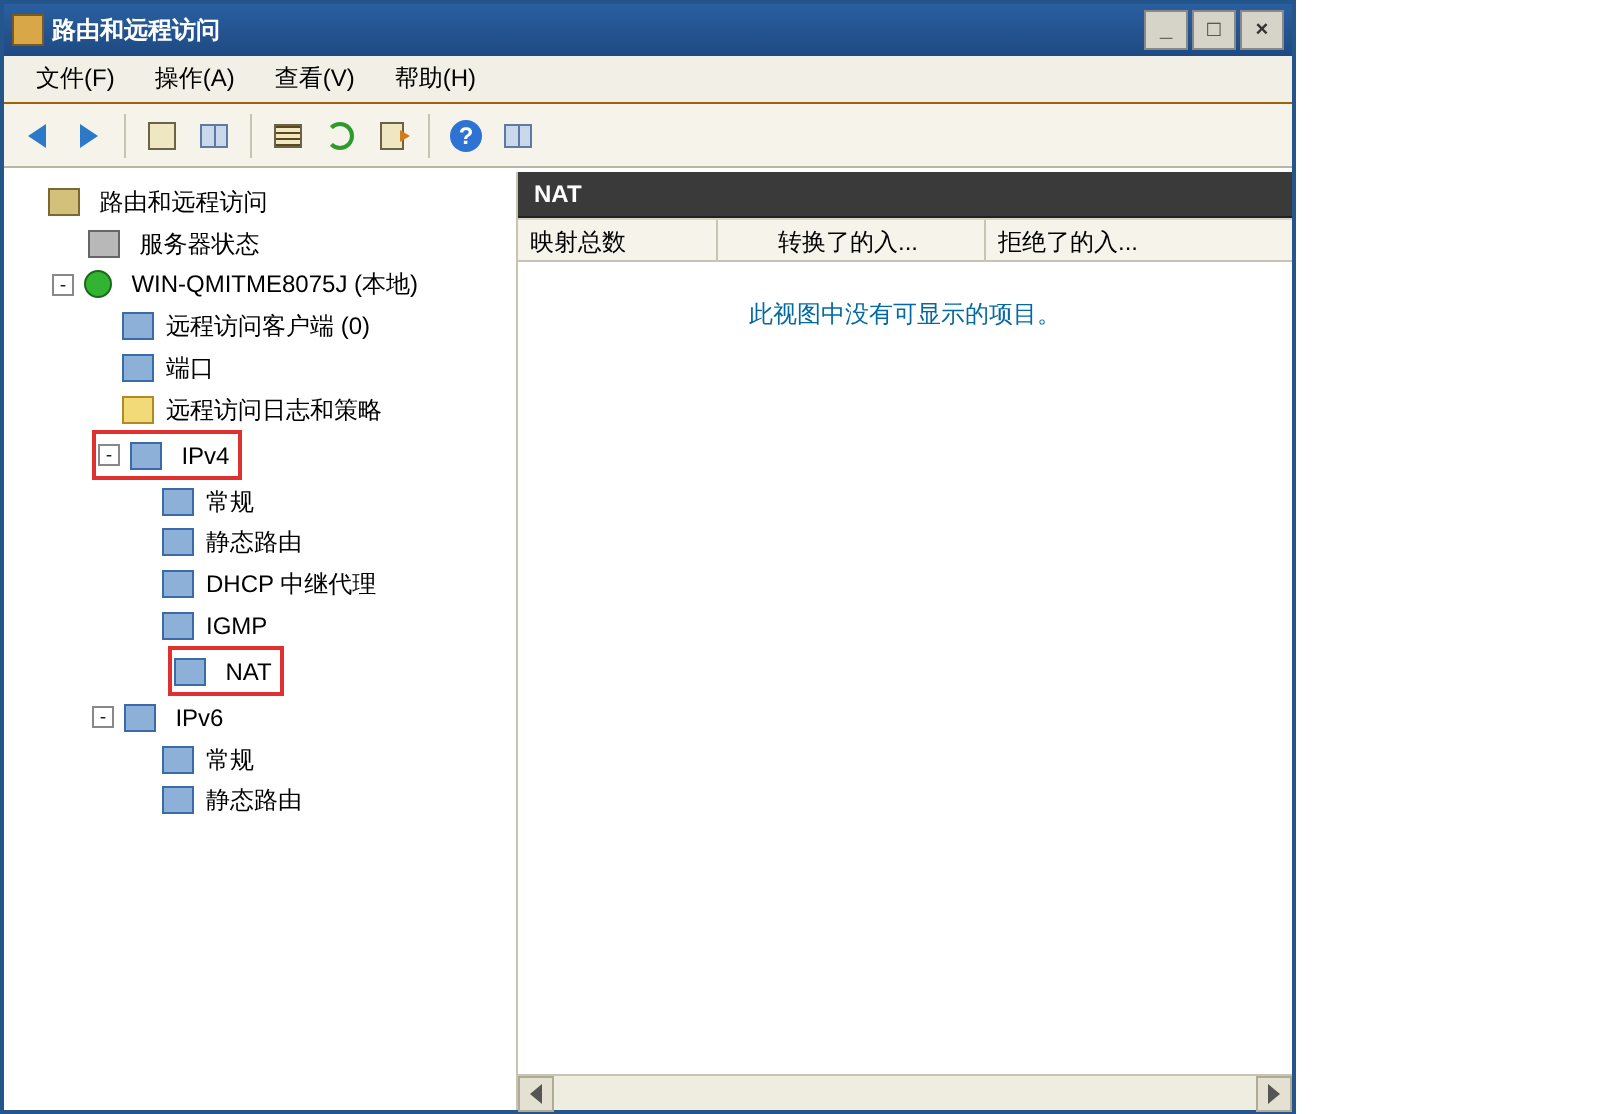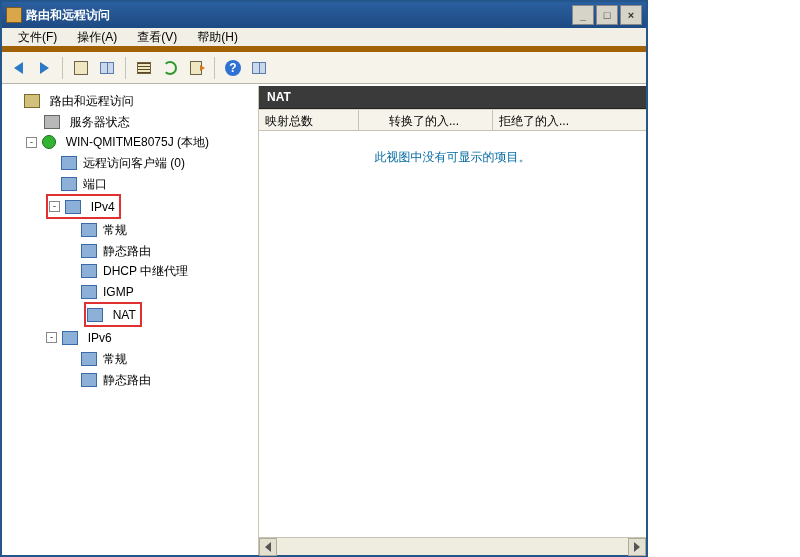--- a/index.html
+++ b/index.html
@@ -33,21 +33,21 @@
     background: #d6d3c8;
     border: 1px solid #888;
     display: inline-flex; align-items: center; justify-content: center;
     font-family: Tahoma, sans-serif;
     font-size: 11px; font-weight: bold; color: #333;
   }
   
   .menubar {
     height: 24px;
     background: #f2f0e6;
-    border-bottom: 6px solid #a16207;
+    border-bottom: 1px solid #a16207;
     display: flex; align-items: center;
     padding: 0 6px;
   }
   .menubar .menu-item {
     padding: 2px 10px;
     cursor: default;
   }
   
   .toolbar {
     height: 32px;
@@ -297,20 +297,21 @@
                 <span class="ticon server"></span>
                 <span class="tlabel">服务器状态</span>
               </li>
               <li>
                 <span class="expander">-</span>
                 <span class="ticon green"></span>
                 <span class="tlabel">WIN-QMITME8075J (本地)</span>
                 <ul>
                   <li><span class="no-exp"></span><span class="ticon iface"></span><span class="tlabel">远程访问客户端 (0)</span></li>
                   <li><span class="no-exp"></span><span class="ticon iface"></span><span class="tlabel">端口</span></li>
+                  <li><span class="no-exp"></span><span class="ticon folder"></span><span class="tlabel">远程访问日志和策略</span></li>
                   <li>
                     <span class="highlight-box">
                       <span class="expander">-</span>
                       <span class="ticon iface"></span>
                       <span class="tlabel">IPv4</span>
                     </span>
                     <ul>
                       <li><span class="no-exp"></span><span class="ticon iface"></span><span class="tlabel">常规</span></li>
                       <li><span class="no-exp"></span><span class="ticon iface"></span><span class="tlabel">静态路由</span></li>
                       <li><span class="no-exp"></span><span class="ticon iface"></span><span class="tlabel">DHCP 中继代理</span></li>

